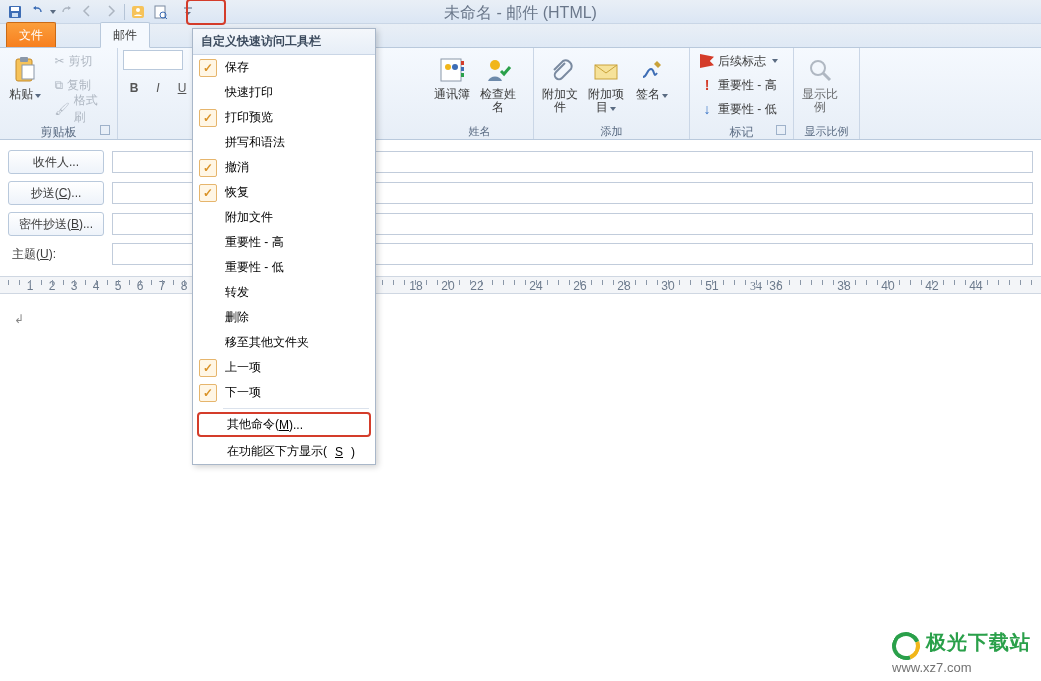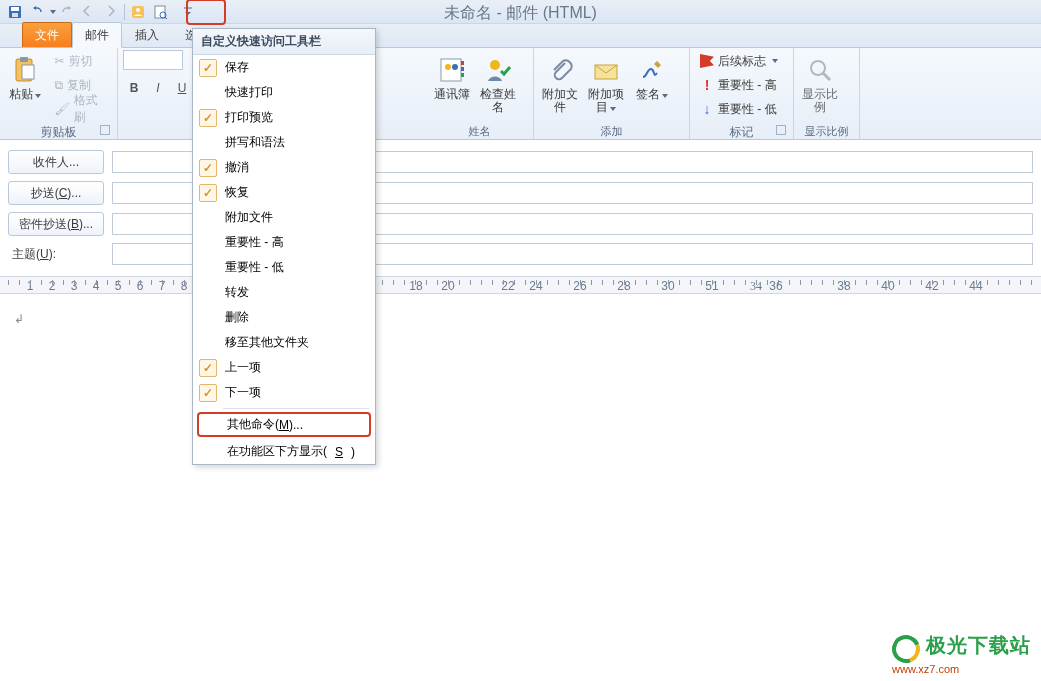--- a/index.html
+++ b/index.html
@@ -5,21 +5,21 @@
 * { margin: 0; padding: 0; box-sizing: border-box; font-family: "Microsoft YaHei", "SimSun", Tahoma, sans-serif; font-size: 12px; }
 body { background: #fff; width: 1041px; height: 681px; overflow: hidden; position: relative; }
 
 
 .qat { height: 24px; background: linear-gradient(#e9eff6,#dbe6f4); display: flex; align-items: center; padding: 0 4px; gap: 0; border-bottom: 1px solid #c9d6e6; }
 .qat button { width: 22px; height: 20px; background: transparent; border: none; border-radius: 2px; display:flex; align-items:center; justify-content:center; }
 .qat .sep { width:1px; height:16px; background:#b5c4d6; margin:0 2px; }
 .qat .highlight-box { position:absolute; border:2px solid #d43c2a; border-radius:4px; }
 
 
-.tabs { height: 24px; background: linear-gradient(#e9eff6,#dfe9f5); display:flex; align-items:flex-end; padding-left:22px; border-bottom:1px solid #b9c9dc; }
+.tabs { height: 24px; background: linear-gradient(#e9eff6,#dfe9f5); display:flex; align-items:flex-end; padding-left:6px; border-bottom:1px solid #b9c9dc;gap:44px; }
 .tab { padding:4px 12px 3px; border:1px solid transparent; border-bottom:none; color:#3b3b3b; }
 .tab.active-file { background: linear-gradient(#fb9f3c,#f77f1f); color:#fff; border:1px solid #c96a16; border-bottom:none; border-radius:2px 2px 0 0; }
 .tab.active { background:#f5f9fe; border:1px solid #b9c9dc; border-bottom:1px solid #f5f9fe; border-radius:2px 2px 0 0; margin-bottom:-1px; }
 
 
 .ribbon { height:92px; background:linear-gradient(#f5f9fe,#e7eef7); border-bottom:1px solid #b9c9dc; display:flex; }
 .rgroup { border-right:1px solid #cad6e6; display:flex; flex-direction:column; padding:2px 5px 0; }
 .rgroup .body { flex:1; display:flex; align-items:flex-start; gap:4px; }
 .rgroup .label { height:16px; text-align:center; color:#5a6b82; font-size:11px; padding-top:1px; position:relative; }
 .rgroup .label .launcher { position:absolute; right:2px; top:2px; width:10px; height:10px; border:1px solid #9fb2ca; }
@@ -62,21 +62,21 @@
 .menu .mitem { display:flex; align-items:center; height:25px; padding:0 10px 0 6px; gap:8px; }
 .menu .check { width:18px; height:18px; border:1px solid transparent; border-radius:2px; display:flex; align-items:center; justify-content:center; color:#d99227; font-weight:bold; }
 .menu .check.on { border-color:#e6b56c; background:#fff6e5; }
 .menu .msep { height:1px; background:#dbe2ec; margin:3px 6px 3px 30px; }
 .menu .boxed { border:2px solid #d43c2a; border-radius:4px; margin:2px 4px; height:25px; display:flex; align-items:center; padding:0 6px 0 28px; }
 .menu .u { text-decoration: underline; }
 
 
 .watermark { position:absolute; right:10px; bottom:6px; }
 .watermark .cn { color:#2aa04a; font-size:20px; font-weight:bold; letter-spacing:1px; }
-.watermark .url { color:#c2410c; font-size:11px; }
+.watermark .url { color:#737373; font-size:13px; }
 .swirl { display:inline-block; width:28px; height:28px; border:4px solid #2aa04a; border-right-color:#f1b61a; border-radius:50%; transform:rotate(25deg); vertical-align:middle; margin-right:6px; }
 
 .flag-ic { width:14px; height:14px; background:#d43c2a; clip-path: polygon(0 0, 100% 20%, 70% 50%, 100% 80%, 0 100%); display:inline-block;}
 .excl { display:inline-block; color:#d43c2a; font-weight:bold; font-size:14px; width:14px; text-align:center;}
 .down-arrow { display:inline-block; color:#3773c6; font-weight:bold; font-size:14px; width:14px; text-align:center;}
 
 </style>
 </head>
 <body>
 
@@ -317,21 +317,21 @@
       <div class="num" style="left: 66px;">3</div>
       <div class="num" style="left: 88px;">4</div>
       <div class="num" style="left: 110px;">5</div>
       <div class="num" style="left: 132px;">6</div>
       <div class="num" style="left: 154px;">7</div>
       <div class="num" style="left: 176px;">8</div>
       <div class="num" style="left: 308px;">14</div>
       <div class="num" style="left: 352px;">16</div>
       <div class="num" style="left: 408px;">18</div>
       <div class="num" style="left: 440px;">20</div>
-      <div class="num" style="left: 500px;">22</div>
+      <div class="num" style="left: 469px;">22</div>
       <div class="num" style="left: 528px;">24</div>
       <div class="num" style="left: 572px;">26</div>
       <div class="num" style="left: 616px;">28</div>
       <div class="num" style="left: 660px;">30</div>
       <div class="num" style="left: 704px;">51</div>
       <div class="num" style="left: 748px; font-family: Liberation Serif, serif;">34</div>
       <div class="num" style="left: 768px; text-align: right;">36</div>
       <div class="num" style="left: 836px; text-align: right;">38</div>
       <div class="num" style="left: 880px;">40</div>
       <div class="num" style="left: 924px;">42</div>

